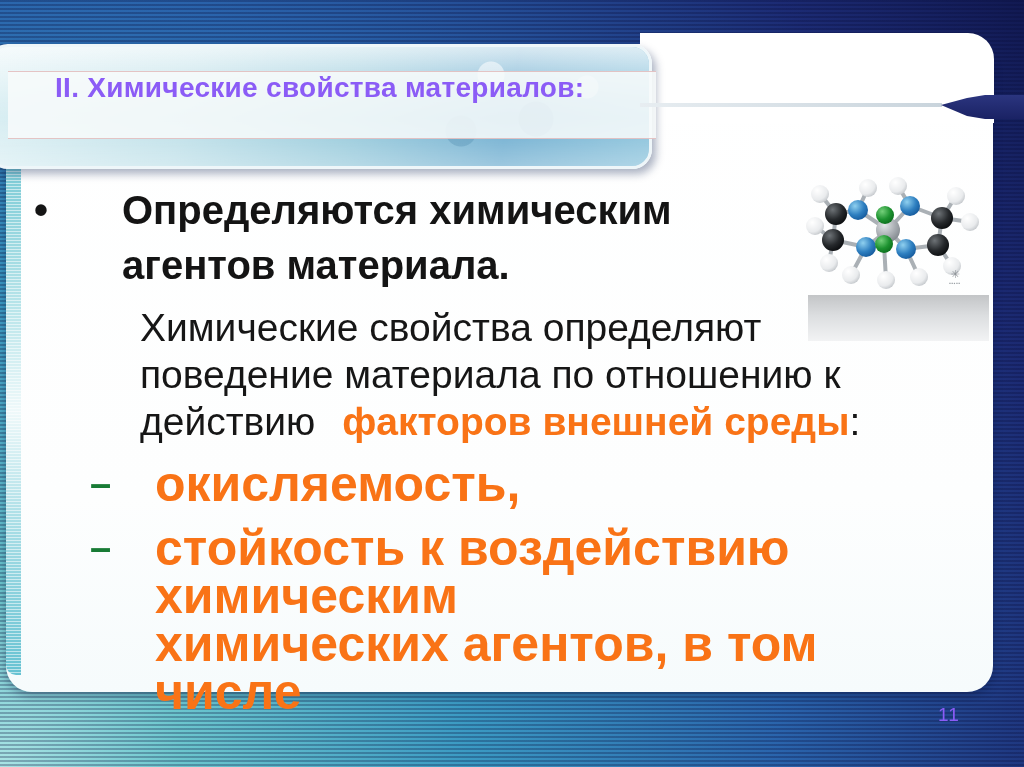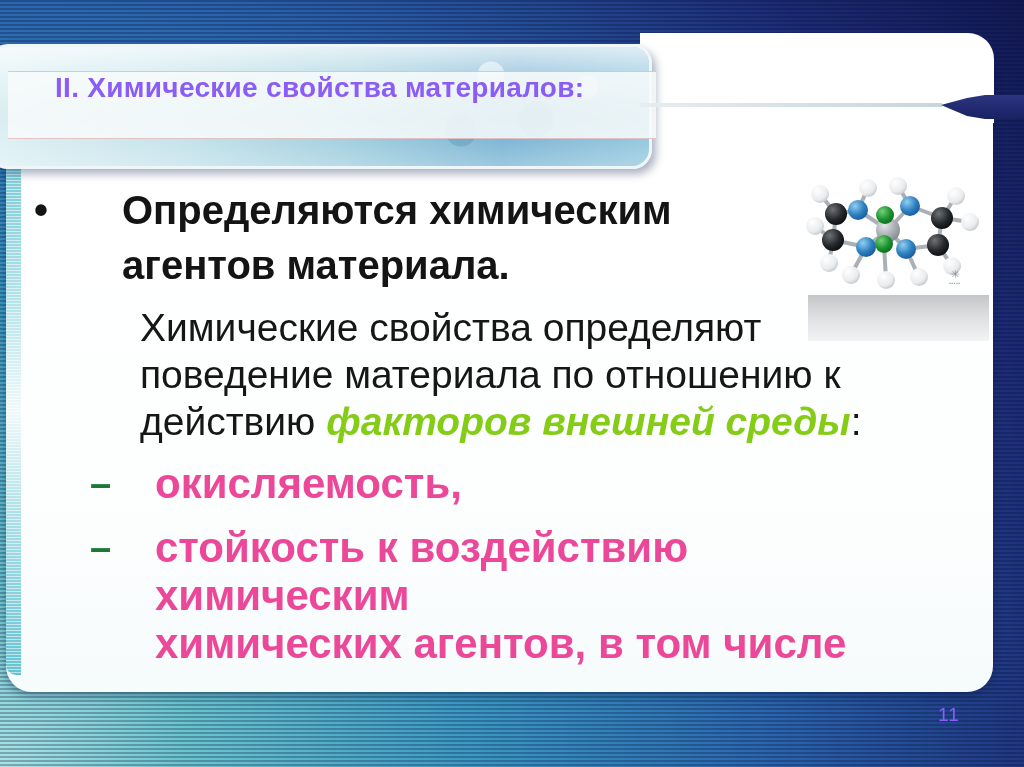--- a/index.html
+++ b/index.html
@@ -88,26 +88,26 @@
     color:#141414;line-height:55px;
   }
   .bullet-text{
     position:absolute;left:76px;top:183px;width:620px;
     font-size:40px;font-weight:bold;color:#141414;line-height:55px;margin-left:46px;
   }
   .para{
     position:absolute;left:140px;top:304px;width:760px;
     font-size:39px;color:#161616;line-height:47px;
   }
-  .para .em{color:#84cc16;font-weight:bold;font-style:italic;}
+  .para .em{color:#f97316;font-weight:bold;margin-left:16px;}
   .dash-marker{
     position:absolute;font-size:38px;font-weight:bold;color:#187b35;line-height:48px;left:90px;
   }
   .dash-text{
-    position:absolute;left:155px;font-size:42px;font-weight:bold;color:#ec4899;line-height:48px;width:760px;
+    position:absolute;left:155px;font-size:50px;font-weight:bold;color:#f97316;line-height:48px;width:760px;
   }
   .m1{top:460px;} .t1{top:460px;}
   .m2{top:524px;} .t2{top:524px;}
   .u{text-decoration:underline;text-decoration-thickness:3px;text-underline-offset:7px;}
   
   .molecule-wrap{position:absolute;left:806px;top:170px;width:186px;height:175px;}
   .gray-strip{
     position:absolute;left:2px;top:125px;width:181px;height:46px;
     background:linear-gradient(to bottom,#c3c5c7 0%,#dcdee0 45%,#f2f3f4 100%);
   }

